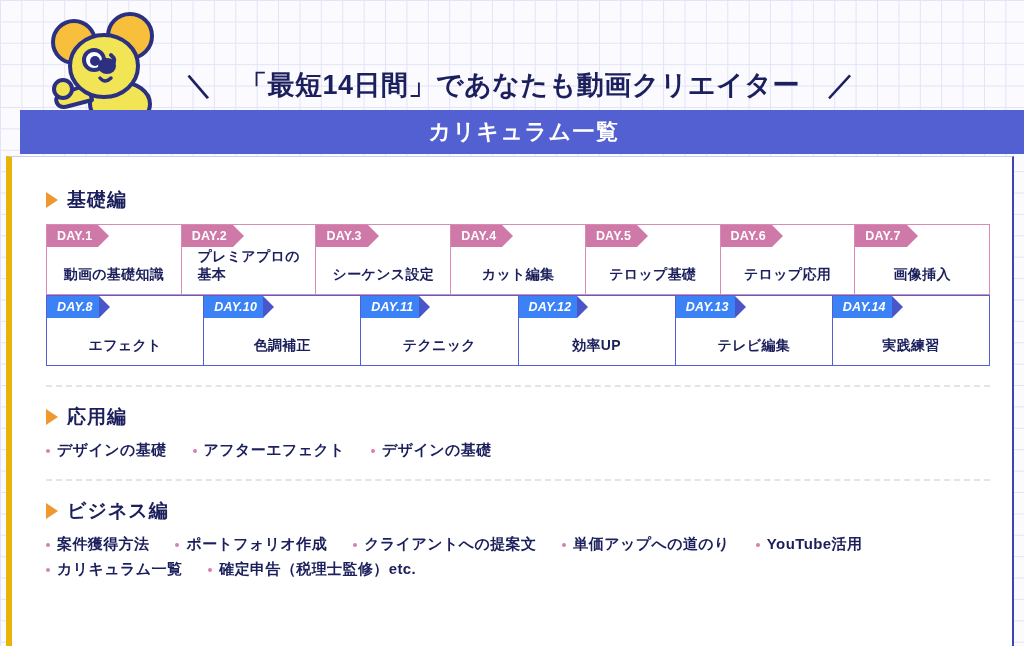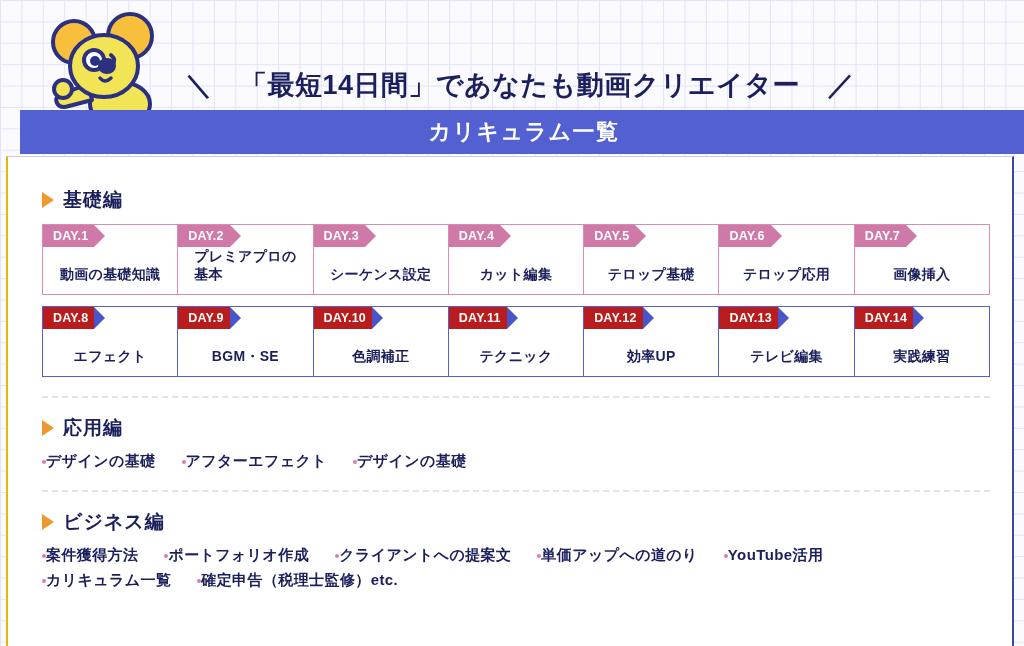--- a/index.html
+++ b/index.html
@@ -70,21 +70,21 @@
   }
 
   
   #panel {
     position: absolute;
     left: 6px;
     top: 156px;
     width: 1008px;
     height: 490px;
     background: #ffffff;
-    border-left: 2px solid #eab308;
+    border-left: 6px solid #eab308;
     border-right: 2px solid #3a46b0;
     border-top: 1px solid #c9cdeb;
     padding: 30px 22px 0 34px;
   }
 
   
   .section-head {
     display: flex;
     align-items: center;
     gap: 9px;
@@ -100,21 +100,21 @@
   .section-title {
     font-size: 19px;
     font-weight: bold;
     color: #1b1f5c;
     letter-spacing: 1px;
   }
 
   
   .card-row {
     display: flex;
-    margin-bottom: 11px;
+    margin-bottom: 0;
     border: 1px solid #d98bb5;
   }
   .card-row.blue { border-color: #5360d1; }
 
   .day-card {
     flex: 1 1 0;
     height: 69px;
     position: relative;
     border-right: 1px solid #d98bb5;
     background: #fff;
@@ -131,21 +131,21 @@
     left: 0; top: 0;
     height: 22px;
     padding: 0 6px 0 10px;
     background: #cf79a9;
     color: #ffffff;
     font-size: 12.5px;
     font-weight: bold;
     line-height: 22px;
     letter-spacing: 0.2px;
   }
-  .card-row.blue .day-tag { background: #b91c1c; }
+  .card-row.blue .day-tag { background: #3b82f6; font-style: italic; }
   .day-tag::after {
     content: "";
     position: absolute;
     left: 100%;
     top: 0;
     width: 0; height: 0;
     border-left: 11px solid #cf79a9;
     border-top: 11px solid transparent;
     border-bottom: 11px solid transparent;
   }
@@ -170,20 +170,21 @@
   .bullet-row {
     display: flex;
     flex-wrap: wrap;
     align-items: center;
     gap: 4px 26px;
     margin-bottom: 6px;
   }
   .bullet-item {
     display: flex;
     align-items: center;
+    gap: 7px;
     font-size: 15px;
     font-weight: bold;
     color: #1b1f5c;
     letter-spacing: 0.4px;
     white-space: nowrap;
   }
   .dot {
     width: 4px; height: 4px;
     border-radius: 50%;
     background: #d97fb0;
@@ -262,24 +263,20 @@
         <div class="day-tag">DAY.7</div>
         <div class="day-label">画像挿入</div>
       </div>
     </div>
     <div class="card-row blue">
       <div class="day-card">
         <div class="day-tag">DAY.8</div>
         <div class="day-label">エフェクト</div>
       </div>
       <div class="day-card">
-        <div class="day-tag">DAY.9</div>
-        <div class="day-label">BGM・SE</div>
-      </div>
-      <div class="day-card">
         <div class="day-tag">DAY.10</div>
         <div class="day-label">色調補正</div>
       </div>
       <div class="day-card">
         <div class="day-tag">DAY.11</div>
         <div class="day-label">テクニック</div>
       </div>
       <div class="day-card">
         <div class="day-tag">DAY.12</div>
         <div class="day-label">効率UP</div>

